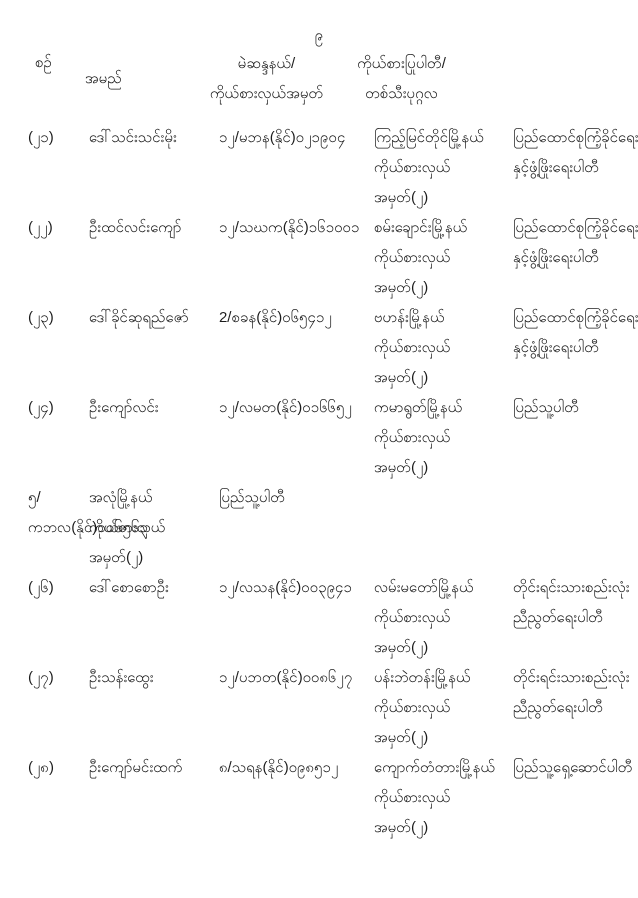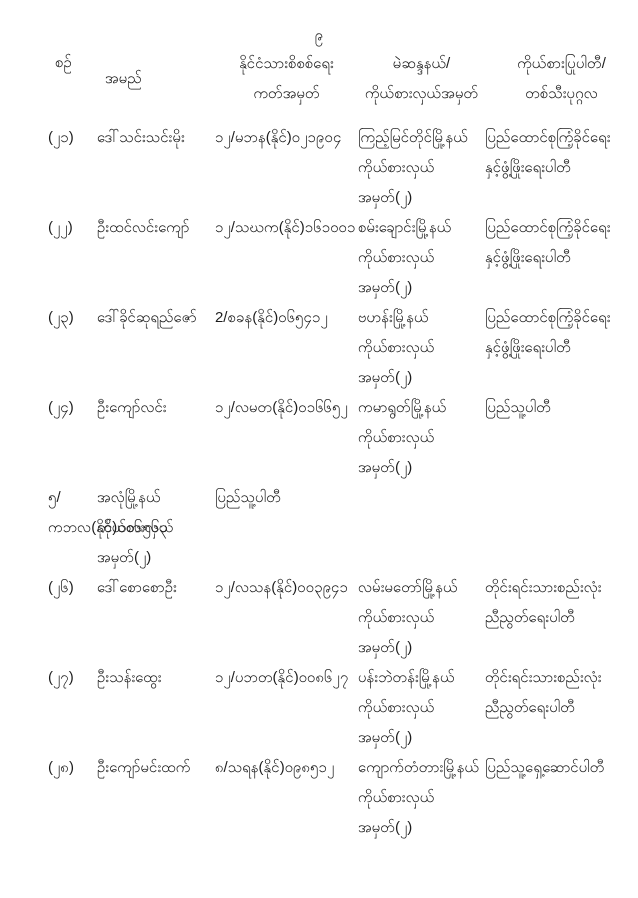--- a/index.html
+++ b/index.html
@@ -14,53 +14,49 @@
     font-size: 15px;
     overflow: hidden;
   }
   .page-number {
     padding-top: 22px;
     height: 26px;
     text-align: center;
     line-height: 26px;
   }
   .tbl {
-    padding-left: 48px;
+    padding-left: 28px;
     padding-right: 0;
   }
   .grid-row {
     display: grid;
     grid-template-columns: 49px 118px 143px 127px 153px;
   }
   .hdr .cell { line-height: 27px; font-weight: 400; }
   .hdr .c1 { padding-left: 7px; }
   .hdr .c2 { padding-left: 8px; margin-top: 16px; }
   .hdr .c3, .hdr .c4, .hdr .c5 { text-align: center; }
   .body-rows { margin-top: 14px; }
   .row .cell { line-height: 30px; vertical-align: top; }
-  .row { min-height: 90px; }
+  .row { min-height: 90px; gap: 12px; }
   .row .c2 { padding-left: 0; }
   .line { line-height: 30px; }
 </style>
 </head>
 <body>
 
 <div class="page">
 
   <div class="page-number">၉</div>
 
   <div class="tbl">
 
     <div class="grid-row hdr">
       <div class="cell c1">စဉ်</div>
       <div class="cell c2">အမည်</div>
-      <div class="cell c3">
-        <div class="line">နိုင်ငံသားစိစစ်ရေး</div>
-        <div class="line">ကတ်အမှတ်</div>
-      </div>
       <div class="cell c4">
         <div class="line">မဲဆန္ဒနယ်/</div>
         <div class="line">ကိုယ်စားလှယ်အမှတ်</div>
       </div>
       <div class="cell c5">
         <div class="line">ကိုယ်စားပြုပါတီ/</div>
         <div class="line">တစ်သီးပုဂ္ဂလ</div>
       </div>
     </div>
 

